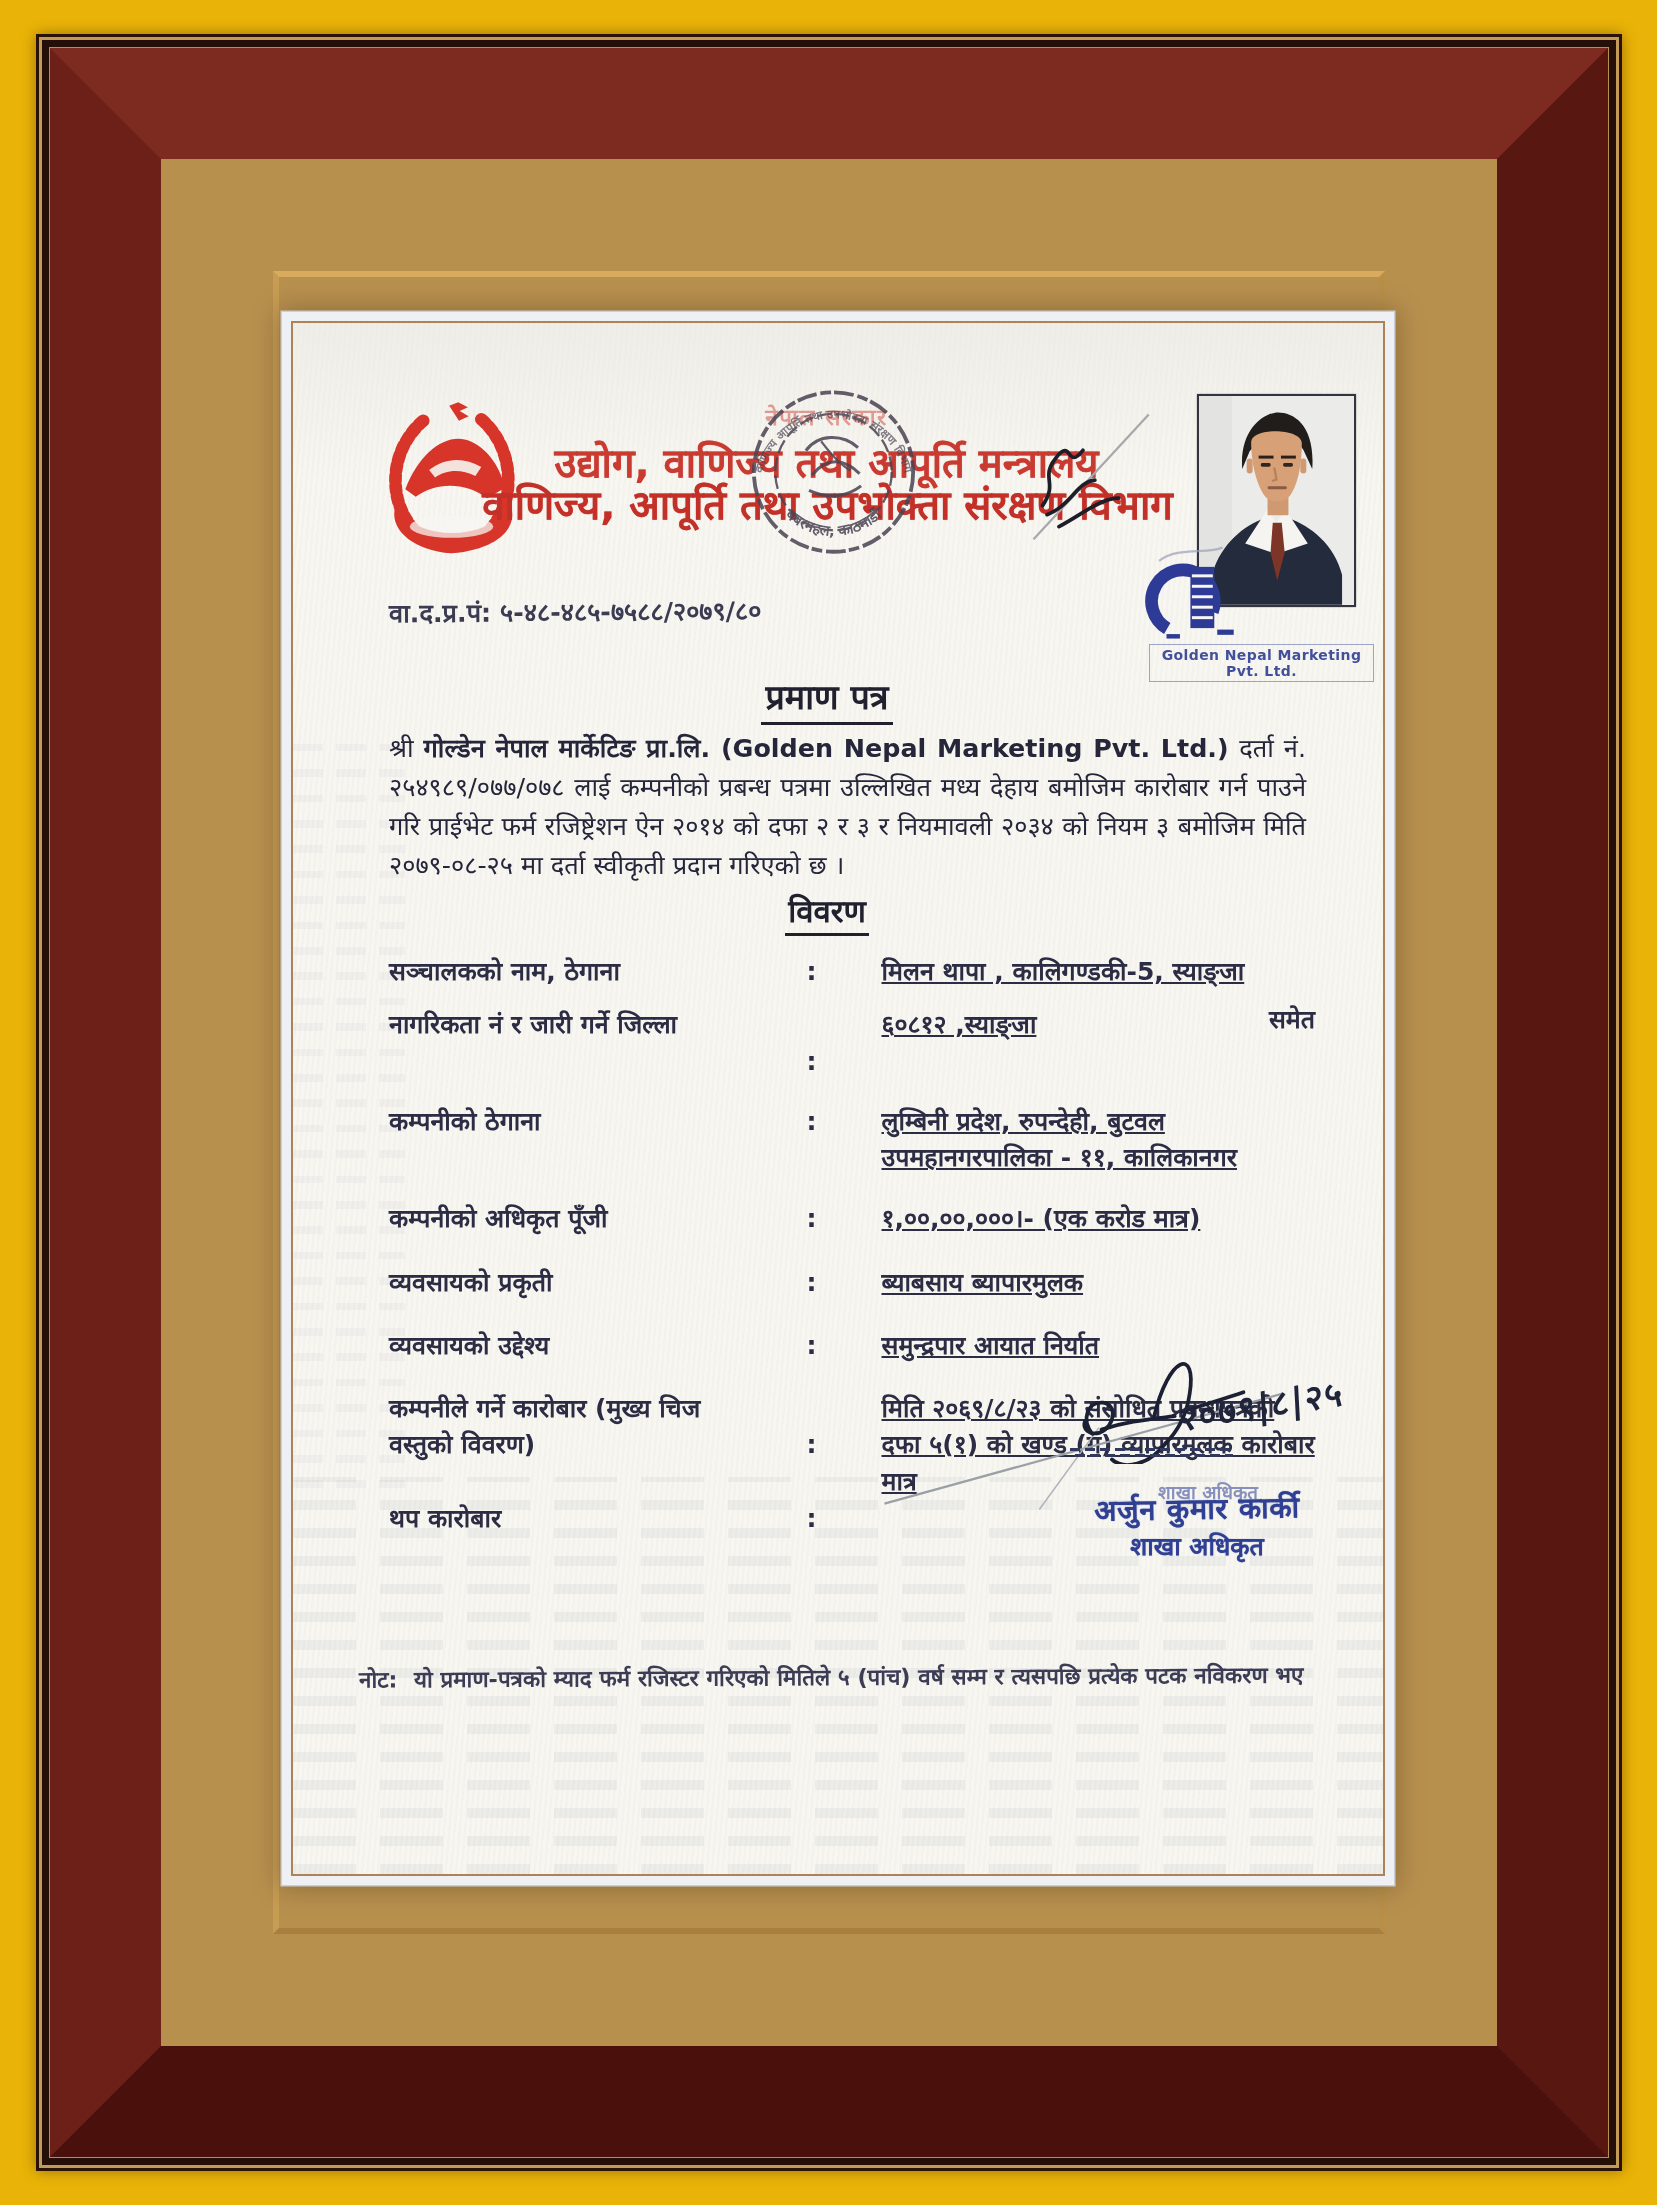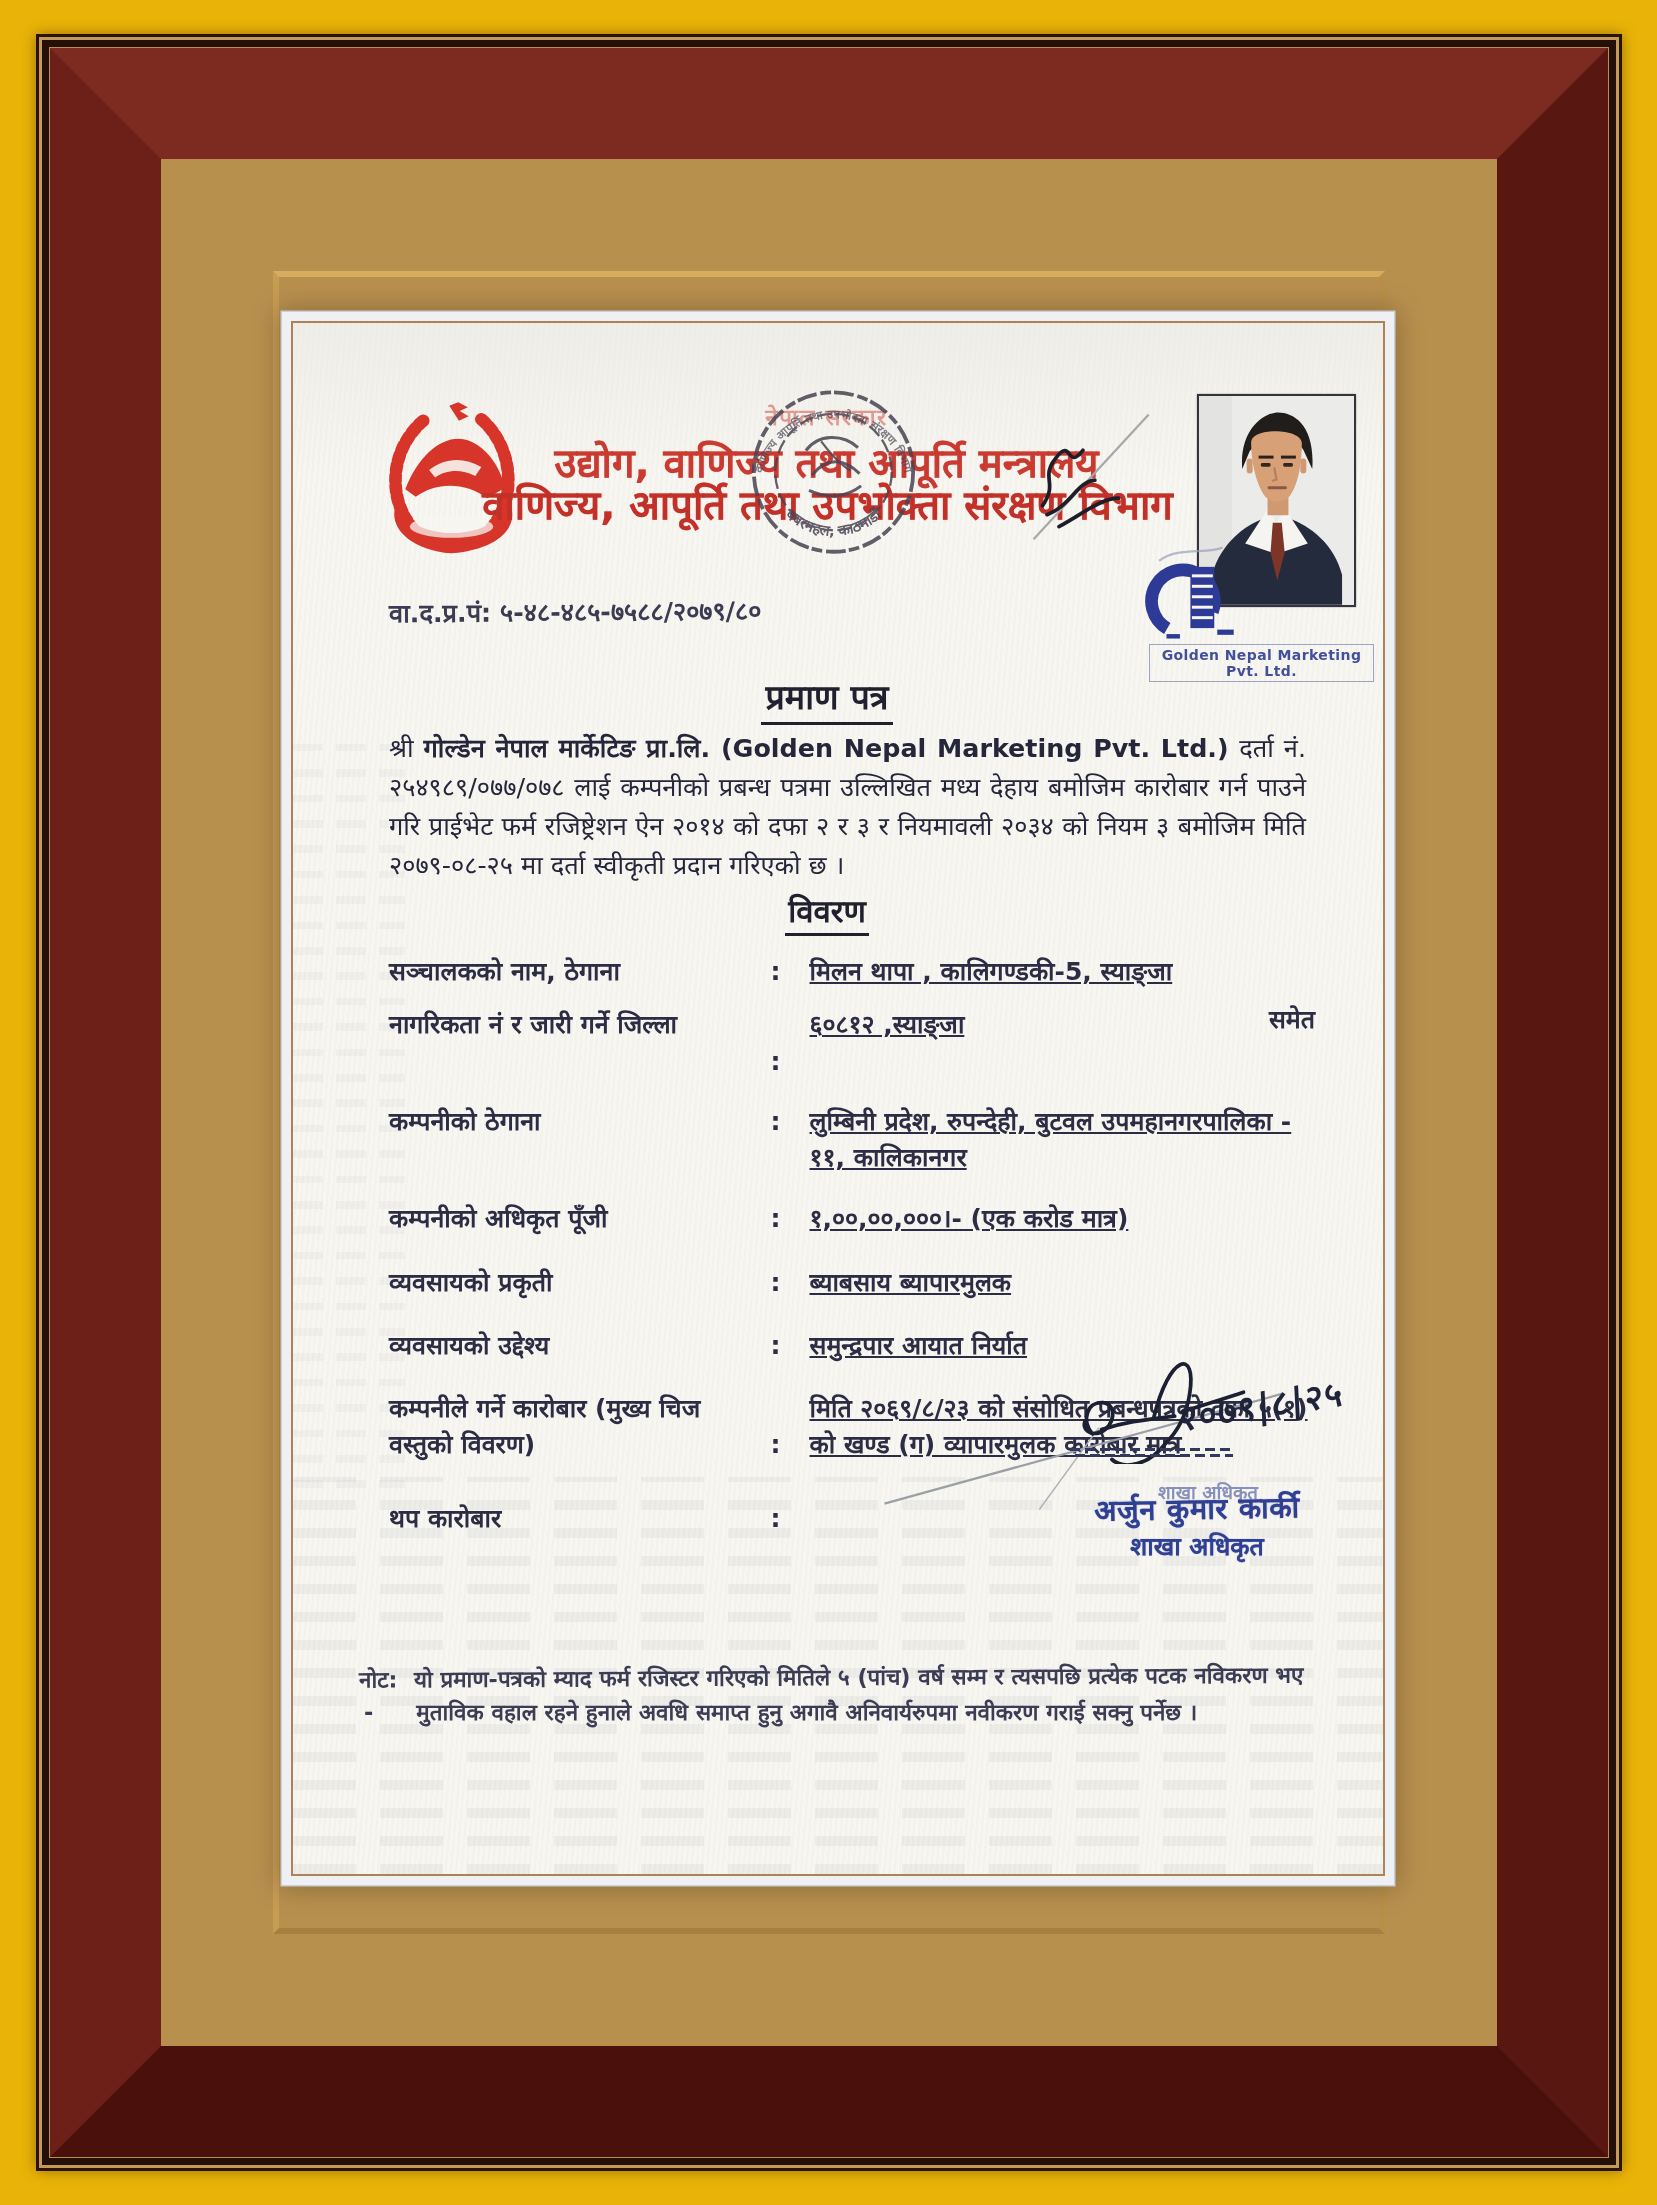--- a/index.html
+++ b/index.html
@@ -69,21 +69,21 @@
      border-bottom:3px solid #20202f;padding:0 4.5px 3px 4.5px;position:static;}
   .body-para{left:96px;top:394px;width:917px;font-size:25.4px;line-height:1.54;
      text-align:justify;color:#26263b;margin-top:12px;}
   .body-para span{position:static;}
   .b{font-weight:bold;}
   .details-head-wrap{left:0;top:566px;width:1068px;text-align:center;}
   .details-head{display:inline-block;font-size:31px;font-weight:bold;color:#20202f;
      border-bottom:3px solid #20202f;padding:0 3px 2.2px 3px;position:static;}
 
   .d-row{left:96px;width:926px;display:flex;align-items:flex-start;
-     font-size:25px;font-weight:bold;color:#2c2c44;line-height:1.45;}
+     font-size:25px;font-weight:bold;color:#2c2c44;line-height:1.45;gap:36px;}
   .d-row span{position:static;}
   .d-lbl{width:377px;flex:none;white-space:nowrap;}
   .d-cln{width:39px;flex:none;padding-left:4.5px;}
   .d-val{flex:1;text-decoration:underline;}
   .d-extra{position:absolute !important;right:0;top:16px;margin-top:32px;}
   .row-1{top:631px;}
   .row-2{top:684px;}  .row-2 .d-cln{padding-top:37px;}
   .row-3{top:781px;}
   .row-4{top:878px;}
   .row-5{top:942px;}
@@ -293,19 +293,16 @@
     </svg>
     <div class="hand-date">२०७९|८|२५</div>
     <div class="dash-sep"></div>
     <div class="officer-ghost">शाखा अधिकृत</div>
     <div class="officer-name">अर्जुन कुमार कार्की</div>
     <div class="officer-title">शाखा अधिकृत</div>
 
     <div class="note-1">
       <span class="note-lbl">नोट:</span><span>यो प्रमाण-पत्रको म्याद फर्म रजिस्टर गरिएको मितिले ५ (पांच) वर्ष सम्म र त्यसपछि प्रत्येक पटक नविकरण भए</span>
     </div>
-    <div class="note-2">
-      <span class="note-dash">-</span><span>मुताविक वहाल रहने हुनाले अवधि समाप्त हुनु अगावै अनिवार्यरुपमा नवीकरण गराई सक्नु पर्नेछ ।</span>
-    </div>
 
   </div>
 </div>
 
 
 </body></html>

